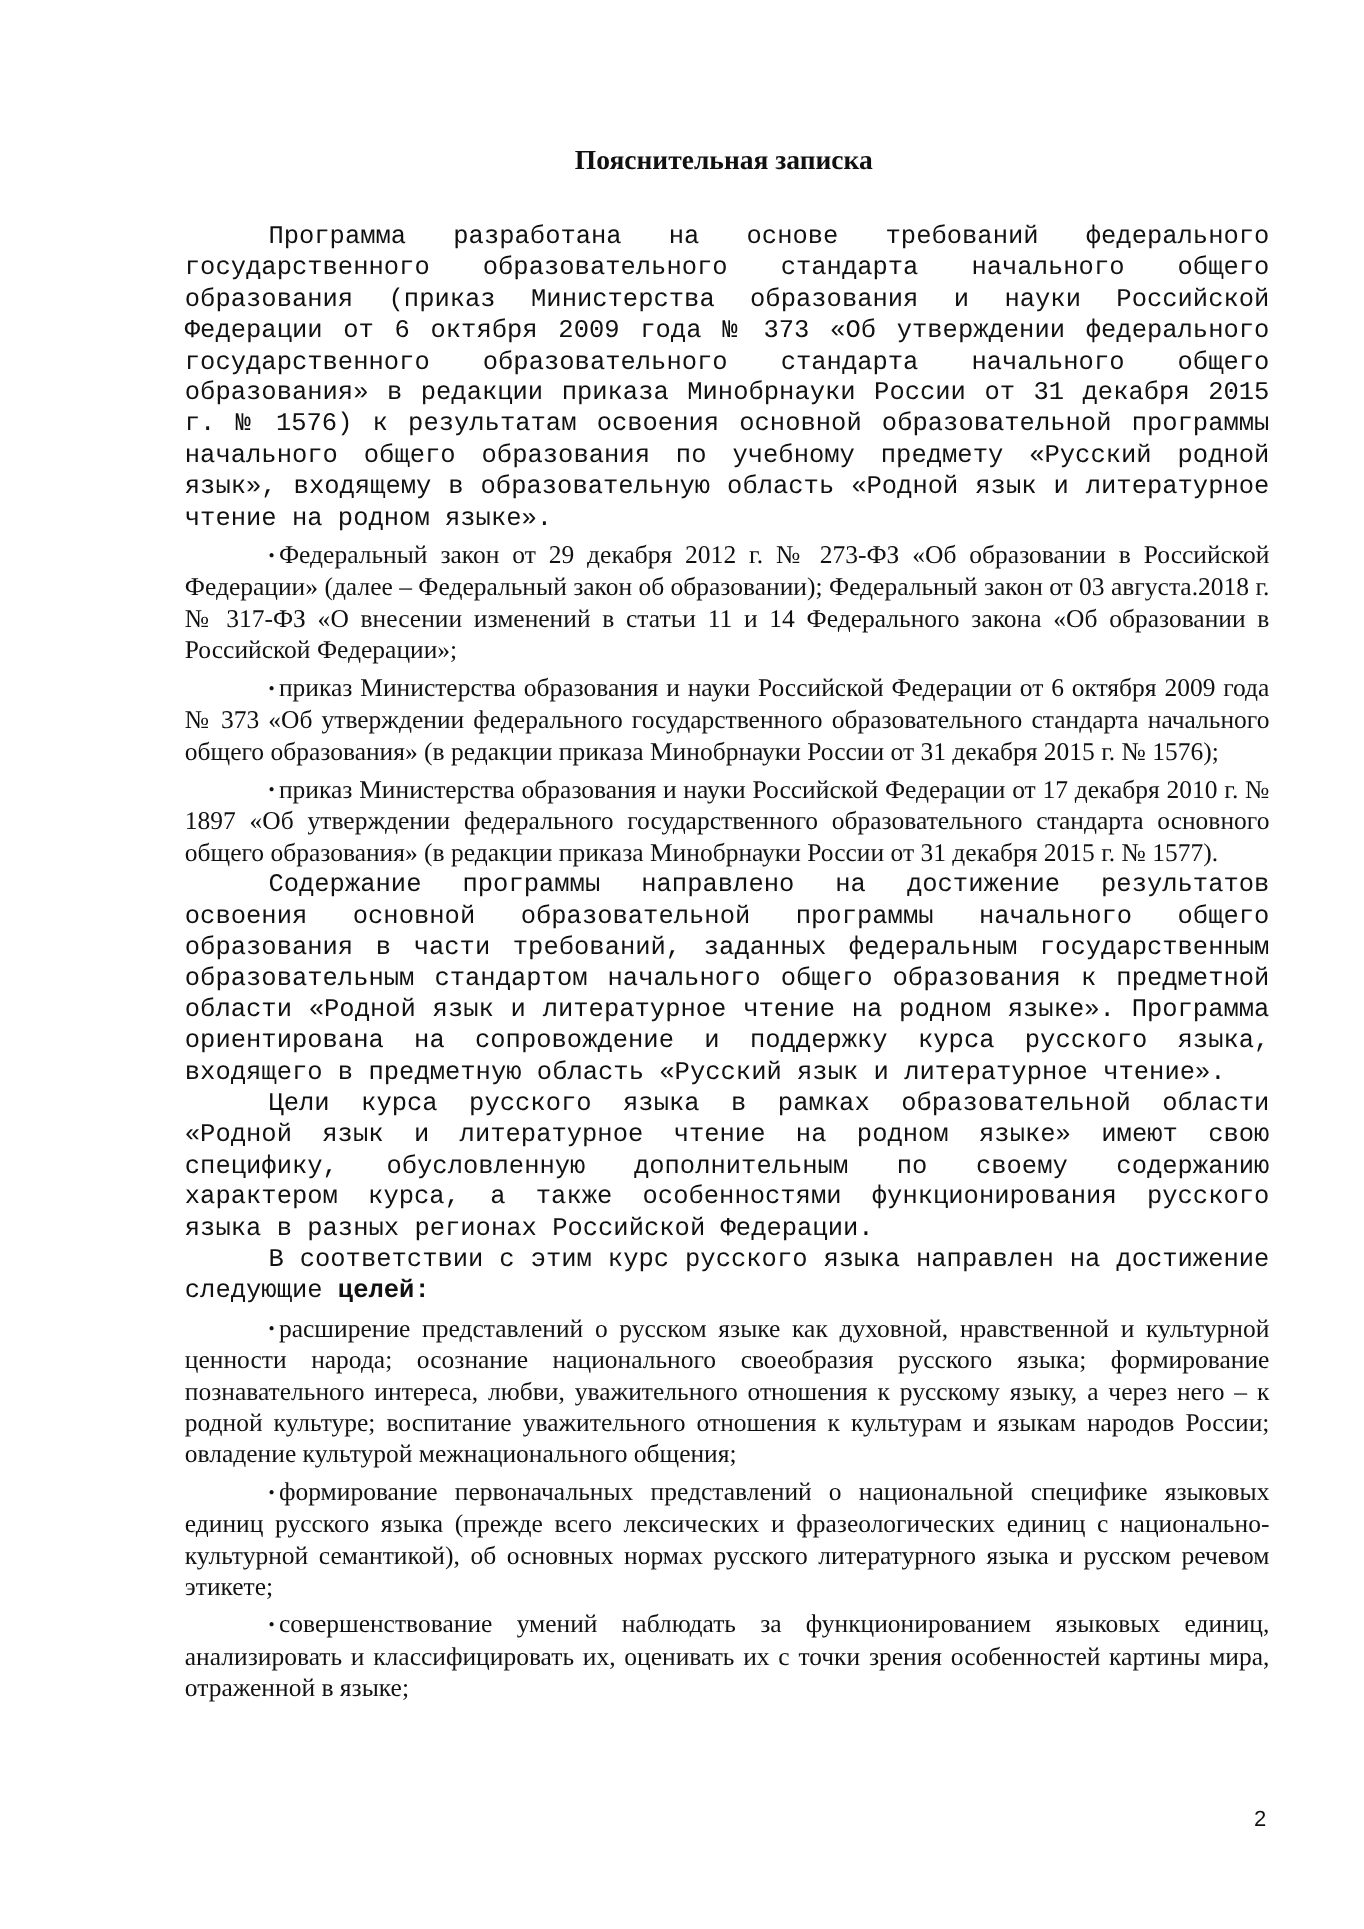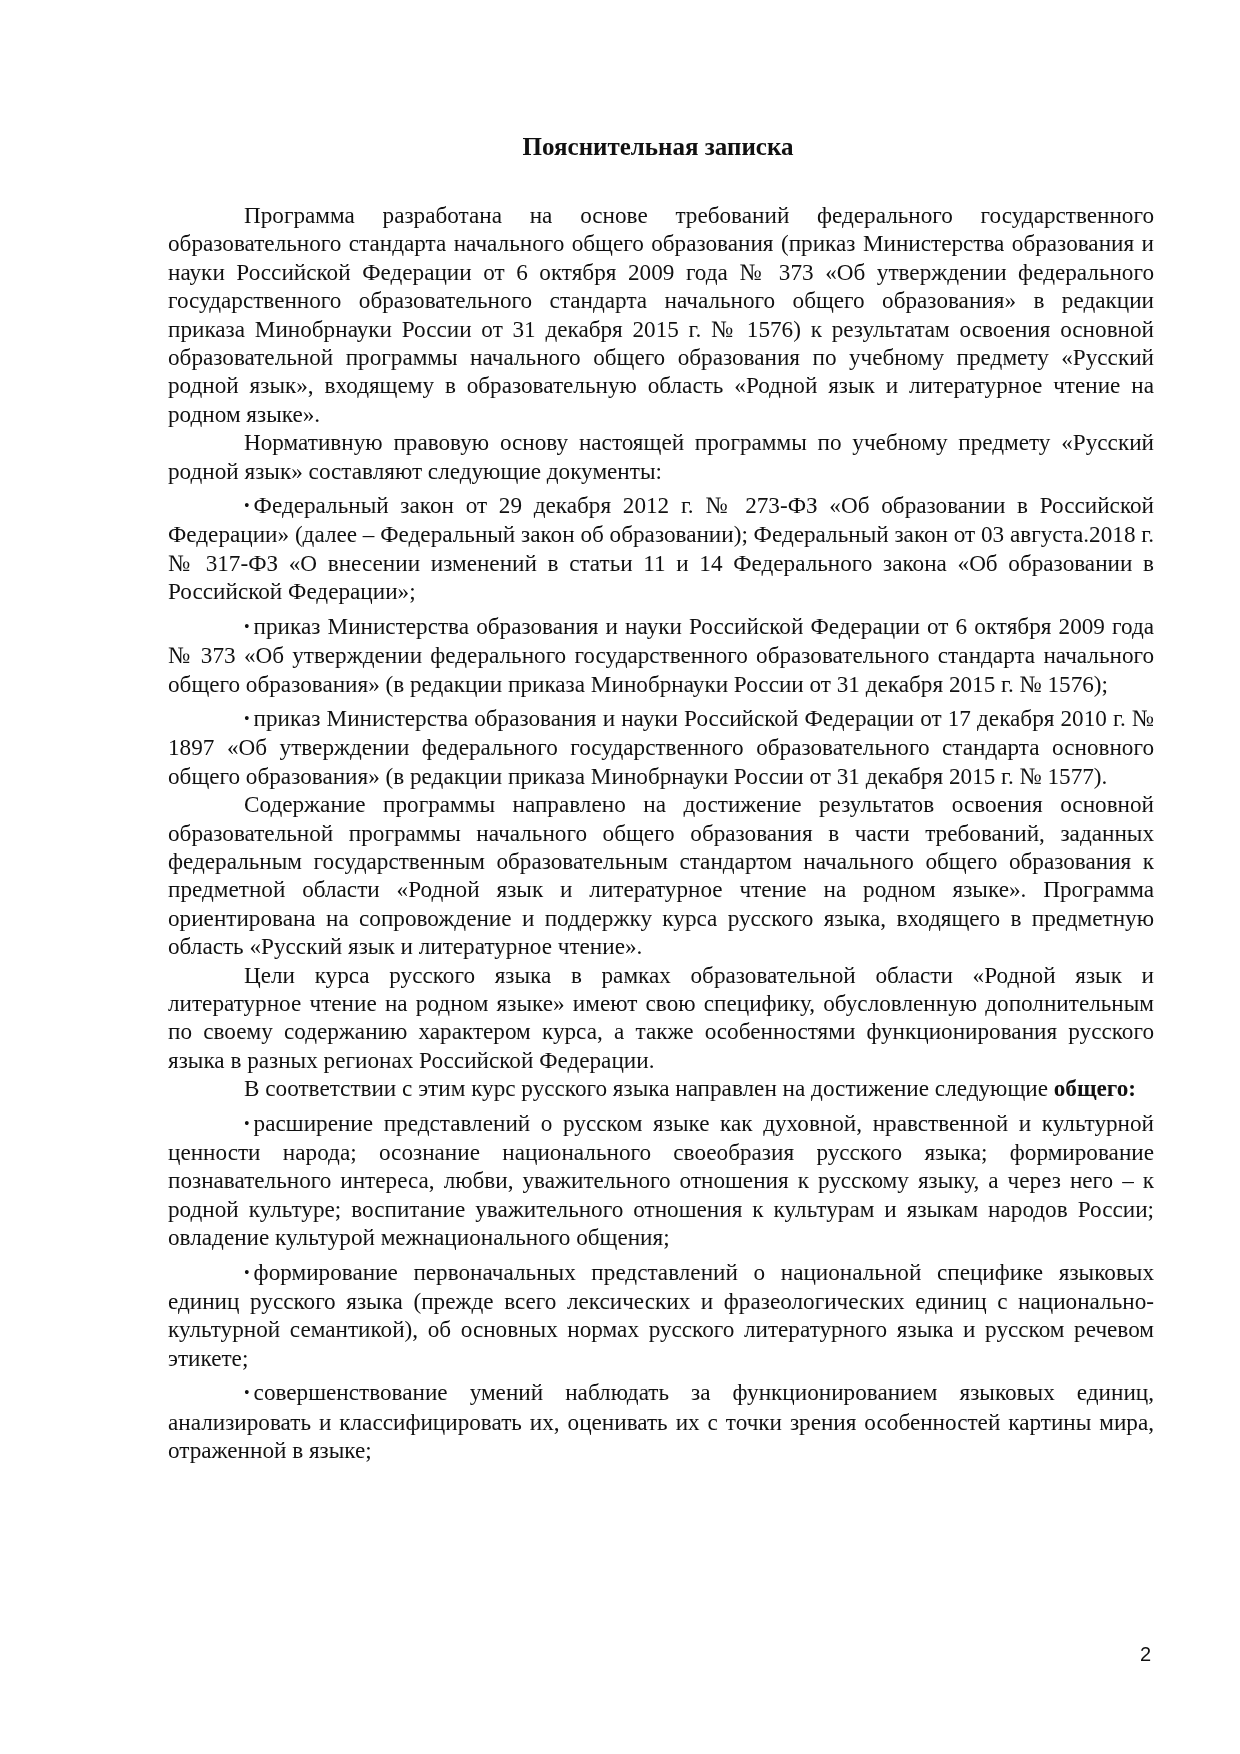--- a/index.html
+++ b/index.html
@@ -9,43 +9,42 @@
     font-family: "Liberation Serif", "DejaVu Serif", serif; color: #111111;
   }
   .title {
     position: absolute; top: 116px; left: 0; width: 1316px; text-align: center;
     font-size: 25px; font-weight: bold; letter-spacing: 0px;
   }
   .body {
     position: absolute; left: 168px; top: 184px; width: 986px;
     font-size: 23.2px; line-height: 28.4px; text-align: justify;
   }
-  .p { margin: 0; text-indent: 76px; }
+  .p { margin: 0; text-indent: 76px; font-family: Liberation Mono, monospace; }
   .li { margin: 6px 0 0 0; text-indent: 76px; }
   .li .bullet { display: inline-block; text-indent: 0; margin-right: 4px; font-size: 16px; vertical-align: 2px; }
   .b { font-weight: bold; }
   .page-number {
     position: absolute; left: 1140px; top: 1626px; font-family: "Liberation Sans", "DejaVu Sans", sans-serif;
     font-size: 20px; color: #111111;
   }
 </style>
 </head>
 <body>
 
 <div class="page">
   <div class="title">Пояснительная записка</div>
 
   <div class="body">
     <p class="p">Программа разработана на основе требований федерального государственного образовательного стандарта начального общего образования (приказ Министерства образования и науки Российской Федерации от 6 октября 2009 года № 373 «Об утверждении федерального государственного образовательного стандарта начального общего образования» в редакции приказа Минобрнауки России от 31 декабря 2015 г. № 1576) к результатам освоения основной образовательной программы начального общего образования по учебному предмету «Русский родной язык», входящему в образовательную область «Родной язык и литературное чтение на родном языке».</p>
-    <p class="p">Нормативную правовую основу настоящей программы по учебному предмету «Русский родной язык» составляют следующие документы:</p>
     <p class="li"><span class="bullet">•</span><span>Федеральный закон от 29 декабря 2012 г. № 273-ФЗ «Об образовании в Российской Федерации» (далее – Федеральный закон об образовании); Федеральный закон от 03 августа.2018 г. № 317-ФЗ «О внесении изменений в статьи 11 и 14 Федерального закона «Об образовании в Российской Федерации»;</span></p>
     <p class="li"><span class="bullet">•</span><span>приказ Министерства образования и науки Российской Федерации от 6 октября 2009 года № 373 «Об утверждении федерального государственного образовательного стандарта начального общего образования» (в редакции приказа Минобрнауки России от 31 декабря 2015 г. № 1576);</span></p>
     <p class="li"><span class="bullet">•</span><span>приказ Министерства образования и науки Российской Федерации от 17 декабря 2010 г. № 1897 «Об утверждении федерального государственного образовательного стандарта основного общего образования» (в редакции приказа Минобрнауки России от 31 декабря 2015 г. № 1577).</span></p>
     <p class="p">Содержание программы направлено на достижение результатов освоения основной образовательной программы начального общего образования в части требований, заданных федеральным государственным образовательным стандартом начального общего образования к предметной области «Родной язык и литературное чтение на родном языке». Программа ориентирована на сопровождение и поддержку  курса русского языка, входящего в предметную область «Русский язык и литературное чтение».</p>
     <p class="p">Цели курса русского языка в рамках образовательной области «Родной язык и литературное чтение на родном языке» имеют свою специфику, обусловленную дополнительным по своему содержанию  характером курса, а также особенностями функционирования русского языка в разных регионах Российской Федерации.</p>
-    <p class="p"><span>В соответствии с этим курс русского языка направлен на достижение следующие </span><span class="b">общего:</span></p>
+    <p class="p"><span>В соответствии с этим курс русского языка направлен на достижение следующие </span><span class="b">целей:</span></p>
     <p class="li"><span class="bullet">•</span><span>расширение представлений о русском языке как духовной, нравственной и культурной ценности народа; осознание национального своеобразия русского языка; формирование познавательного интереса, любви, уважительного отношения к русскому языку, а через него – к родной культуре; воспитание уважительного отношения к культурам и языкам народов России; овладение культурой межнационального общения;</span></p>
     <p class="li"><span class="bullet">•</span><span>формирование первоначальных представлений о национальной специфике языковых единиц русского языка (прежде всего лексических и фразеологических единиц с национально-культурной семантикой), об основных нормах русского литературного языка и русском речевом этикете;</span></p>
     <p class="li"><span class="bullet">•</span><span>совершенствование умений наблюдать за функционированием языковых единиц, анализировать и классифицировать их, оценивать их с точки зрения особенностей картины мира, отраженной в языке;</span></p>
   </div>
 
   <div class="page-number">2</div>
 </div>
 
 </body></html>

